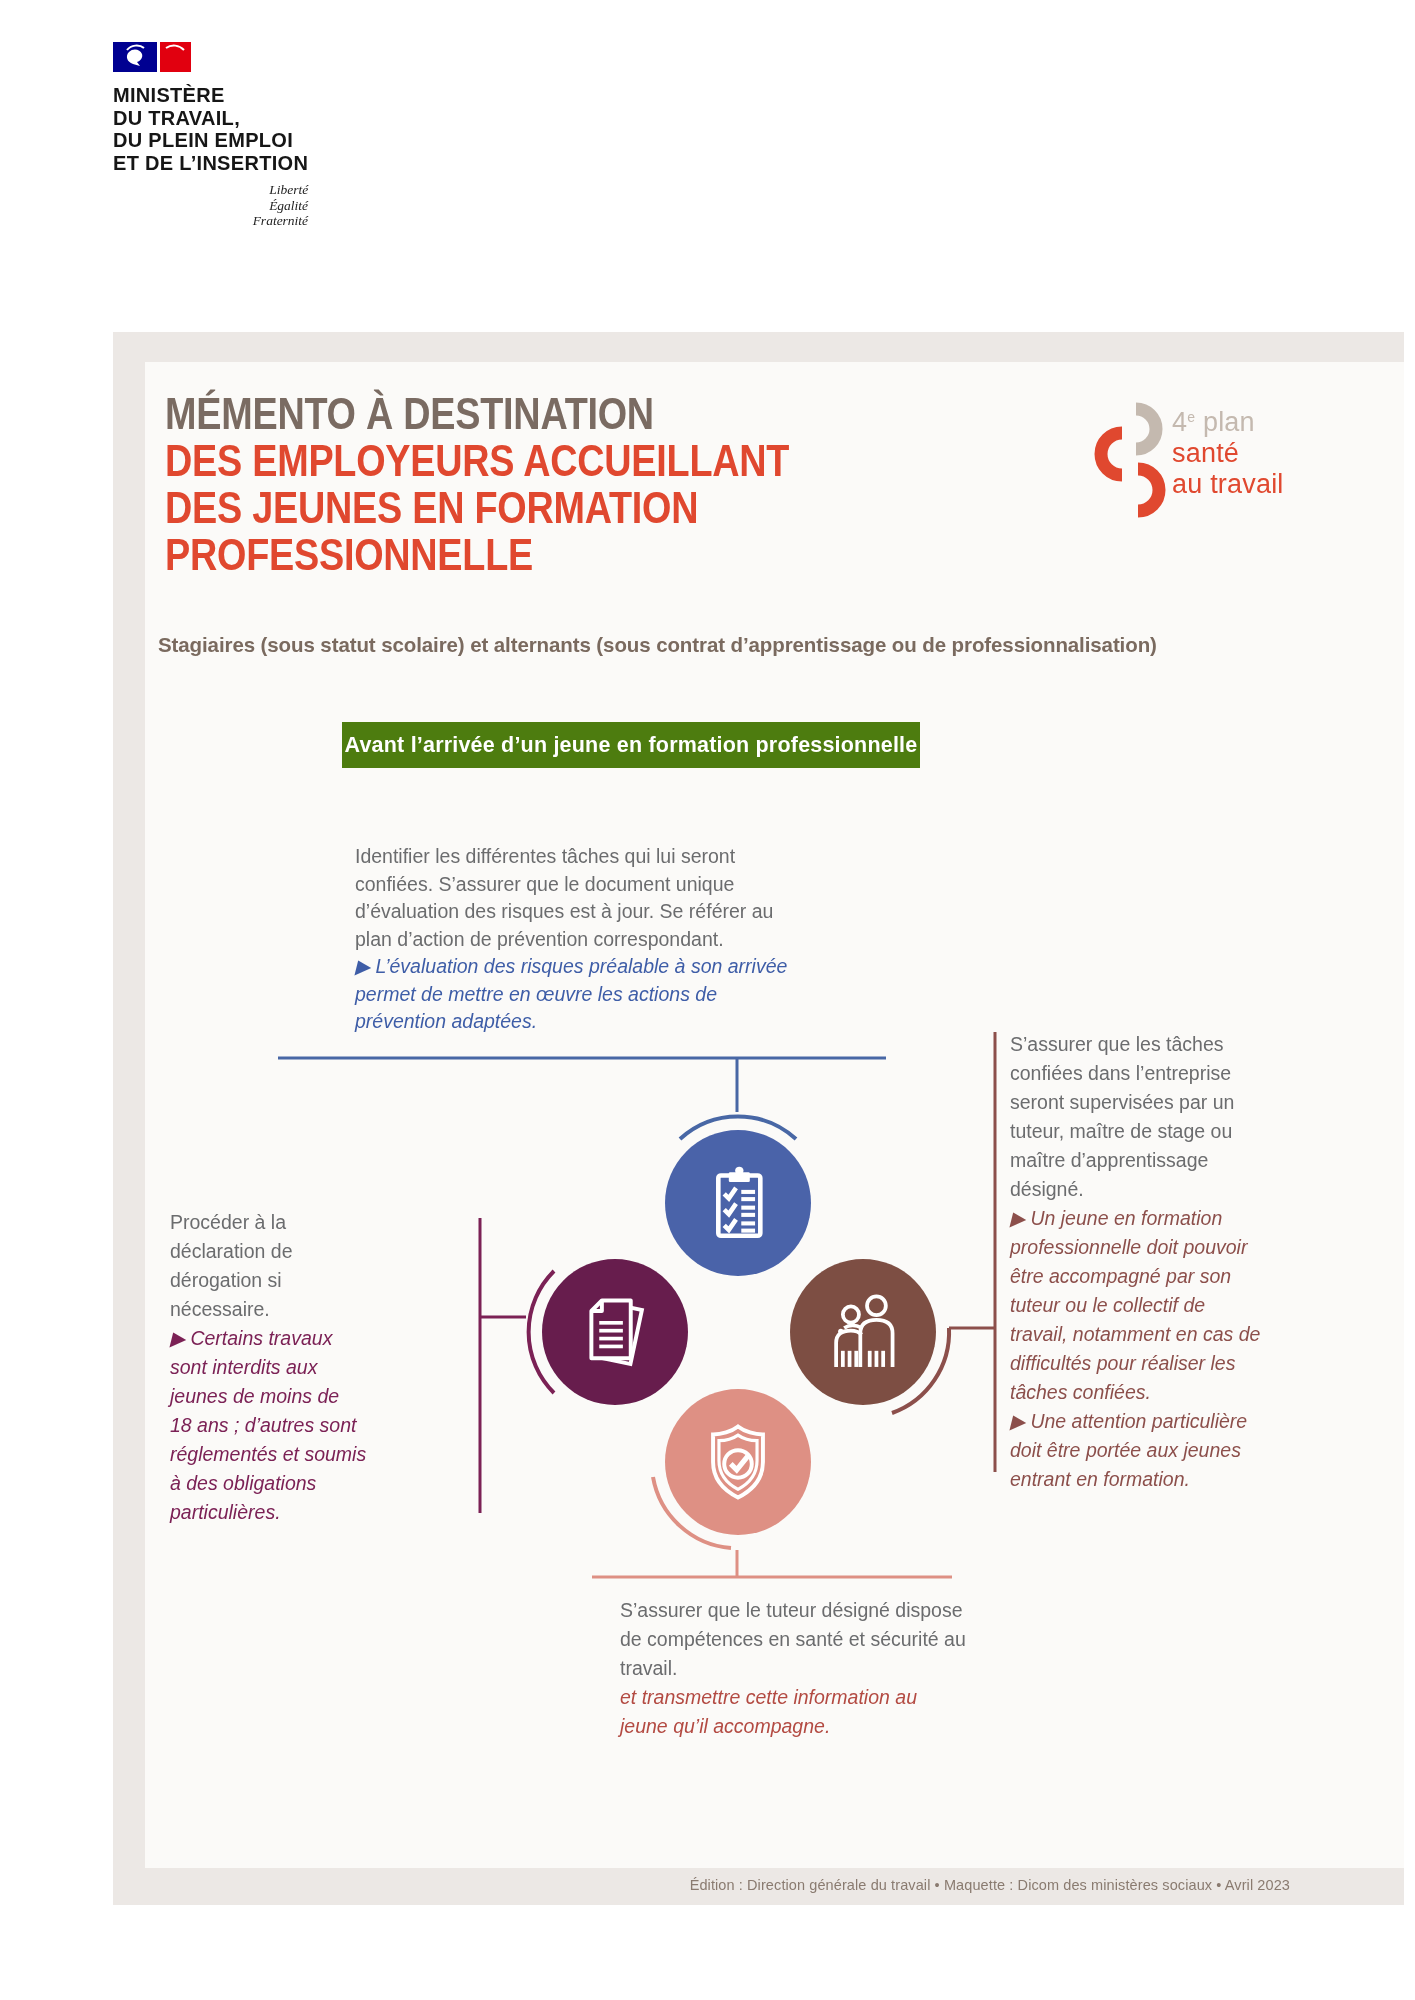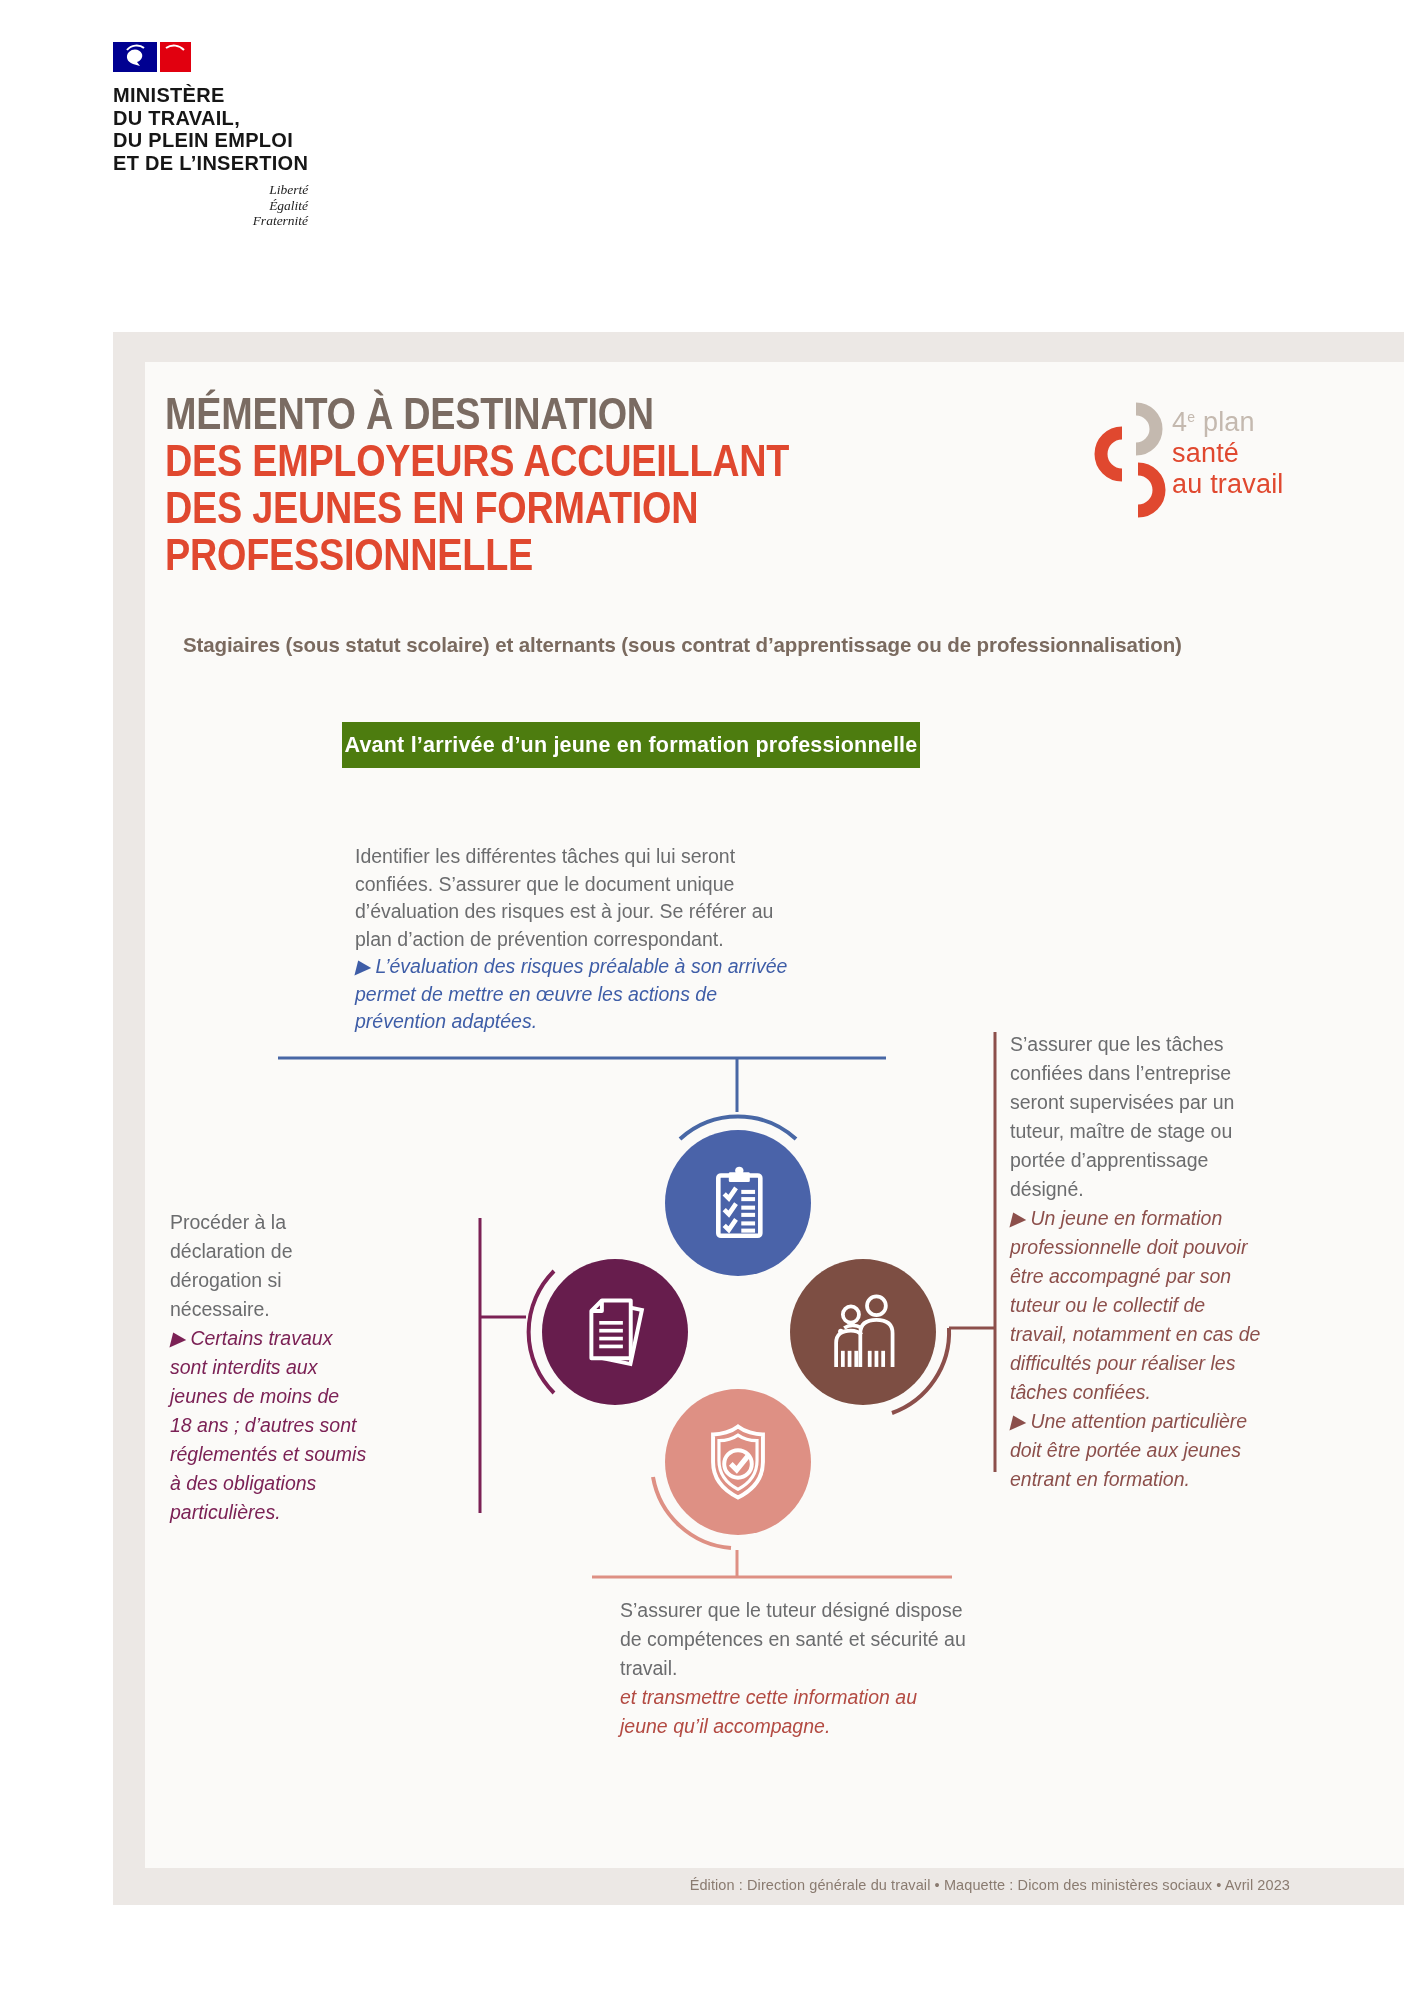--- a/index.html
+++ b/index.html
@@ -103,21 +103,21 @@
     <path d="M28,31 A21,21 0 0 0 28,73" fill="none" stroke="#E0482F" stroke-width="13"></path>
     <path d="M44,67 A21,21 0 0 1 44,109" fill="none" stroke="#E0482F" stroke-width="13"></path>
   </svg>
   <div class="plan-text abs" style="left:78px;top:2px;">
     <div class="plan-l1"><span>4</span><sup>e</sup><span> plan</span></div>
     <div class="plan-l2">santé</div>
     <div class="plan-l3">au travail</div>
   </div>
 </div>
 
-<div class="abs subtitle" style="left:158px;top:633px;margin-left:25px;">Stagiaires (sous statut scolaire) et alternants (sous contrat d’apprentissage ou de professionnalisation)</div>
+<div class="abs subtitle" style="left:158px;top:633px;">Stagiaires (sous statut scolaire) et alternants (sous contrat d’apprentissage ou de professionnalisation)</div>
 
 <div class="abs banner">
   <span>Avant l’arrivée d’un jeune en formation professionnelle</span>
 </div>
 
 <div class="abs tblock lh275" style="left:355px;top:843px;width:560px;">
   <div class="t-main">
       <div>Identifier les différentes tâches qui lui seront</div>
       <div>confiées. S’assurer que le document unique</div>
       <div>d’évaluation des risques est à jour. Se référer au</div>
@@ -233,21 +233,21 @@
       <div>particulières.</div>
     </div>
 </div>
 
 <div class="abs tblock lh29" style="left:1010px;top:1030px;width:310px;">
   <div class="t-main">
       <div>S’assurer que les tâches</div>
       <div>confiées dans l’entreprise</div>
       <div>seront supervisées par un</div>
       <div>tuteur, maître de stage ou</div>
-      <div>portée d’apprentissage</div>
+      <div>maître d’apprentissage</div>
       <div>désigné.</div>
     </div>
   <div class="t-callout maroon-callout">
       <div>▶ Un jeune en formation</div>
       <div>professionnelle doit pouvoir</div>
       <div>être accompagné par son</div>
       <div>tuteur ou le collectif de</div>
       <div>travail, notamment en cas de</div>
       <div>difficultés pour réaliser les</div>
       <div>tâches confiées.</div>

